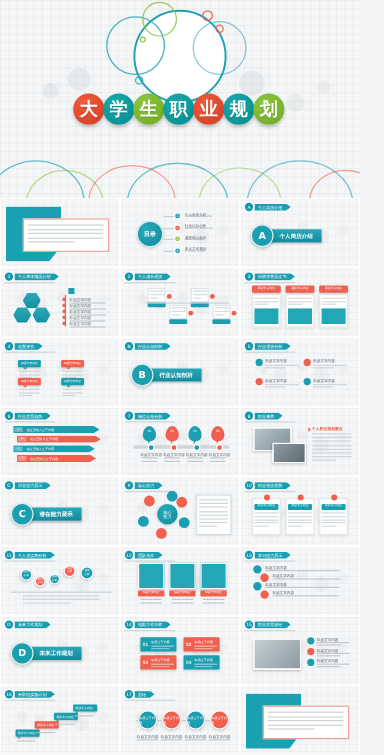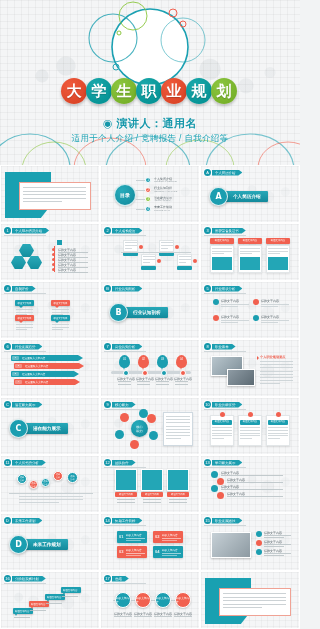--- a/index.html
+++ b/index.html
@@ -162,25 +162,20 @@
   <div class="title-row" id="titleRow">
       <div class="tchar" style="background: radial-gradient(circle at 34% 28%, rgb(240, 90, 60), rgb(212, 62, 32));">大</div>
       <div class="tchar" style="background: radial-gradient(circle at 34% 28%, rgb(26, 169, 171), rgb(0, 141, 143));">学</div>
       <div class="tchar" style="background: radial-gradient(circle at 34% 28%, rgb(140, 198, 63), rgb(112, 170, 35));">生</div>
       <div class="tchar" style="background: radial-gradient(circle at 34% 28%, rgb(26, 169, 171), rgb(0, 141, 143));">职</div>
       <div class="tchar" style="background: radial-gradient(circle at 34% 28%, rgb(240, 90, 60), rgb(212, 62, 32));">业</div>
       <div class="tchar" style="background: radial-gradient(circle at 34% 28%, rgb(26, 169, 171), rgb(0, 141, 143));">规</div>
       <div class="tchar" style="background: radial-gradient(circle at 34% 28%, rgb(140, 198, 63), rgb(112, 170, 35));">划</div>
     </div>
 
-  <div class="subtitle">
-    <span>◉</span>
-    <span>演讲人：通用名</span>
-  </div>
-  <div class="subtitle2">适用于个人介绍 / 竞聘报告 / 自我介绍等</div>
 </div>
 
 <div id="grid">
     <div class="slide">
       <div class="map"></div>
       <div style="position: absolute; left: 4px; top: 6px; width: 46px; height: 46px; background: rgb(25, 160, 177); clip-path: polygon(0px 0px, 100% 0px, 100% 72%, 78% 100%, 0px 100%);"></div>
       <div style="position: absolute; left: 22px; top: 10px; width: 13px; height: 4px; background: rgb(25, 160, 177);"></div>
       <div class="redbox" style="left: 18px; top: 16px; width: 72px; height: 28px;"></div>
       <div class="txl" style="left: 22px; top: 21px; width: 63px; background: rgb(195, 202, 206);"></div>
       <div class="txl" style="left: 22px; top: 24.6px; width: 63px; background: rgb(195, 202, 206);"></div>

